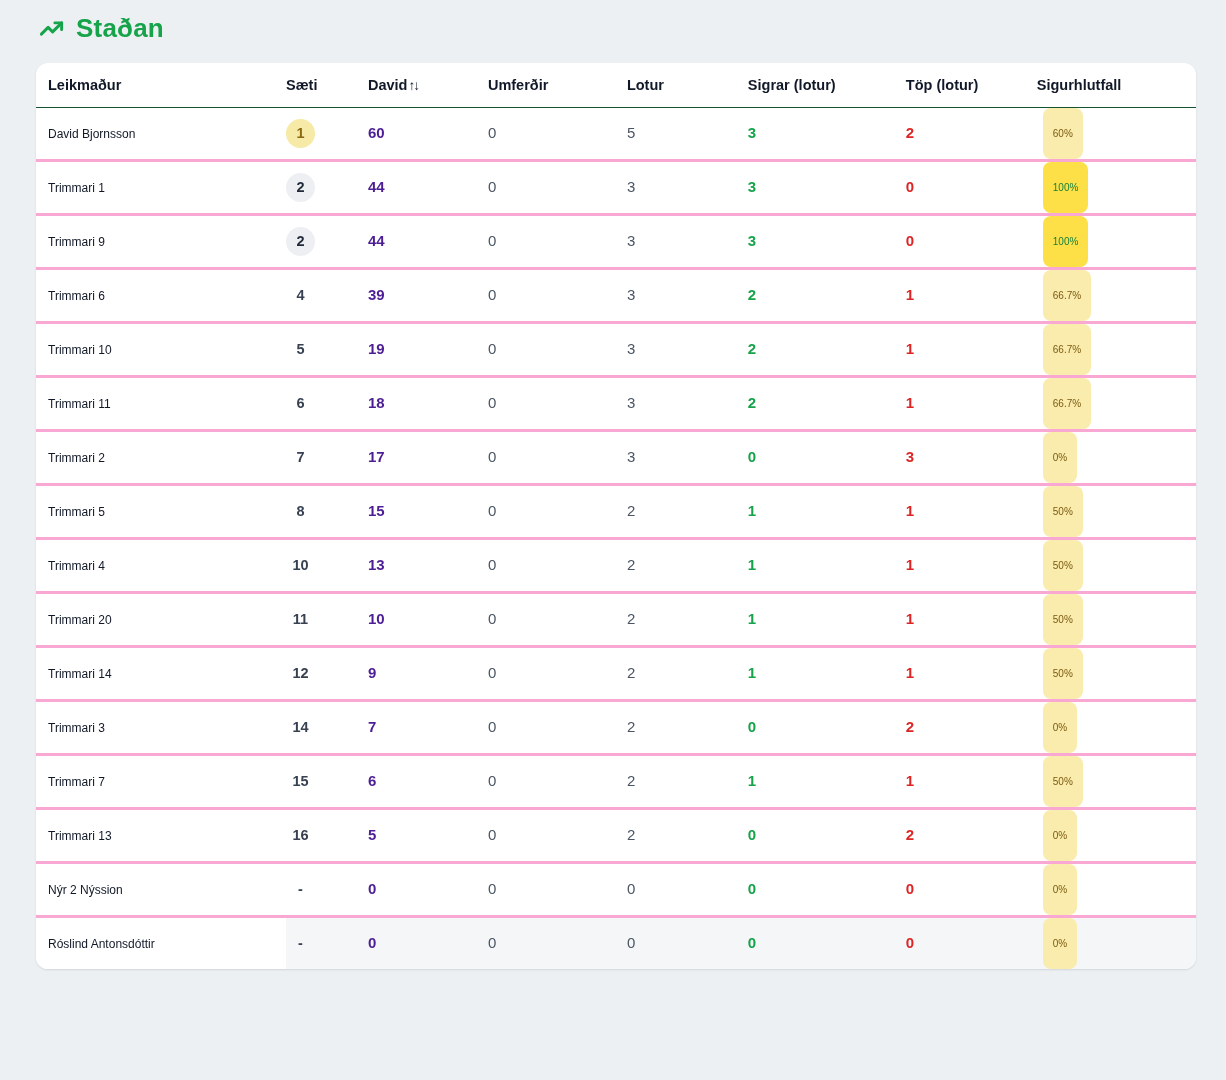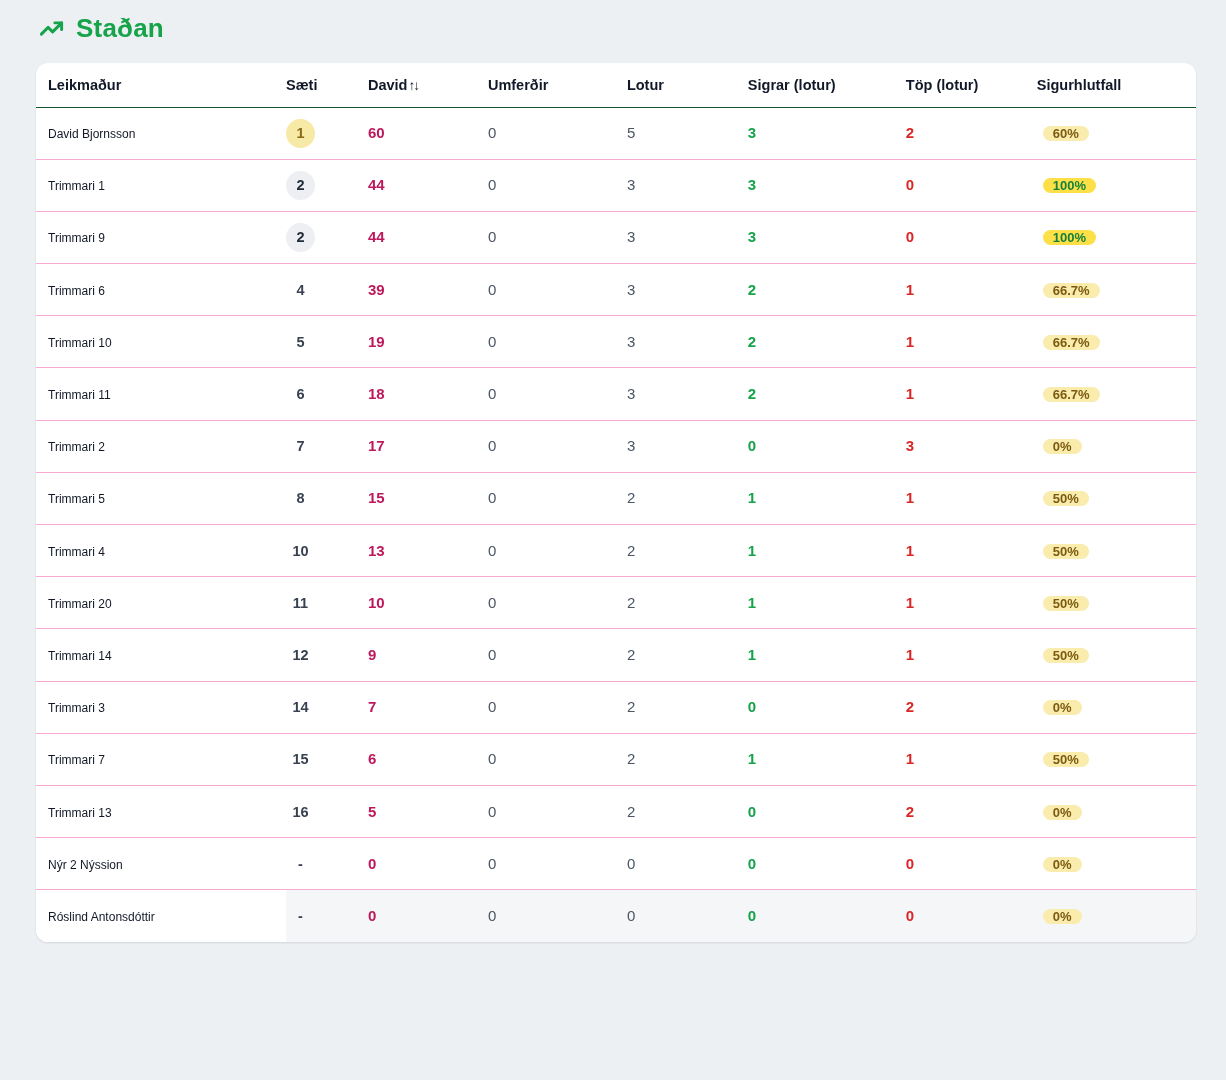--- a/index.html
+++ b/index.html
@@ -60,48 +60,48 @@
     color: #111827;
     white-space: nowrap;
   }
   .sort-icon {
     font-size: 13.5px;
     font-weight: 700;
     letter-spacing: -2px;
     margin-left: 1px;
     color: #111827;
   }
-  tbody tr { height: 52.2px; border-top: 1px solid #f9a8d4; }
+  tbody tr { height: 52.2px; border-top: 3px solid #f9a8d4; }
   tbody tr:first-child { border-top: none; }
   tbody tr.highlight td { background: #f4f6f8; }
   tbody tr.highlight td:first-child { background: #ffffff; }
   .player-name { font-size: 12px; color: #111827; }
   .seat-badge {
     display: inline-flex;
     align-items: center;
     justify-content: center;
     min-width: 29px;
     height: 29px;
     font-size: 14.5px;
     font-weight: 700;
     color: #374151;
     border-radius: 50%;
   }
   .seat-badge.gold { background: #f7e9a6; color: #8a6a15; }
   .seat-badge.gray { background: #edeff2; color: #1f2937; }
-  .stig-value { font-size: 15px; font-weight: 700; color: #be185d; }
+  .stig-value { font-size: 15px; font-weight: 700; color: #4c1d95; }
   .muted-value { font-size: 15px; color: #4b5563; }
   .sigrar-value { font-size: 15px; font-weight: 700; color: #16a34a; }
   .top-value { font-size: 15px; font-weight: 700; color: #dc2626; }
   .pct-badge {
     display: inline-block;
     margin-left: 6px;
-    padding: 0 10px;
-    font-size: 13px;
-    font-weight: 700;
+    padding: 20px 10px;
+    font-size: 10px;
+    font-weight: 400;
     border-radius: 8px;
     white-space: nowrap;
   }
   .pct-badge.yellow { background: #f9ecad; color: #7c5a10; }
   .pct-badge.green  { background: #fde047; color: #15803d; }
 </style>
 </head>
 <body>
 
 <div class="page">

